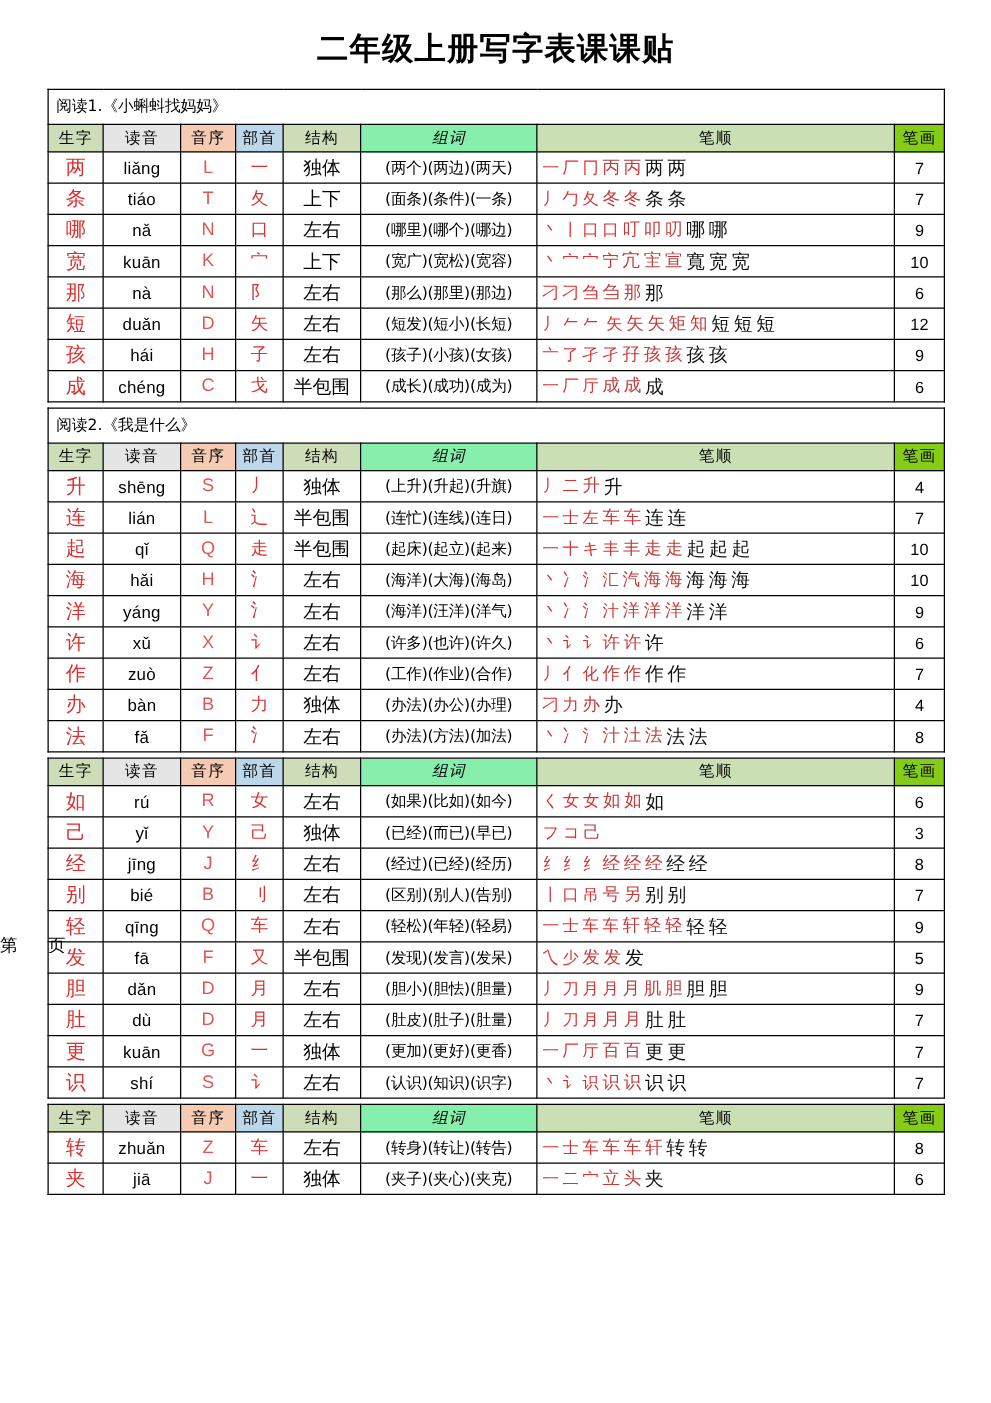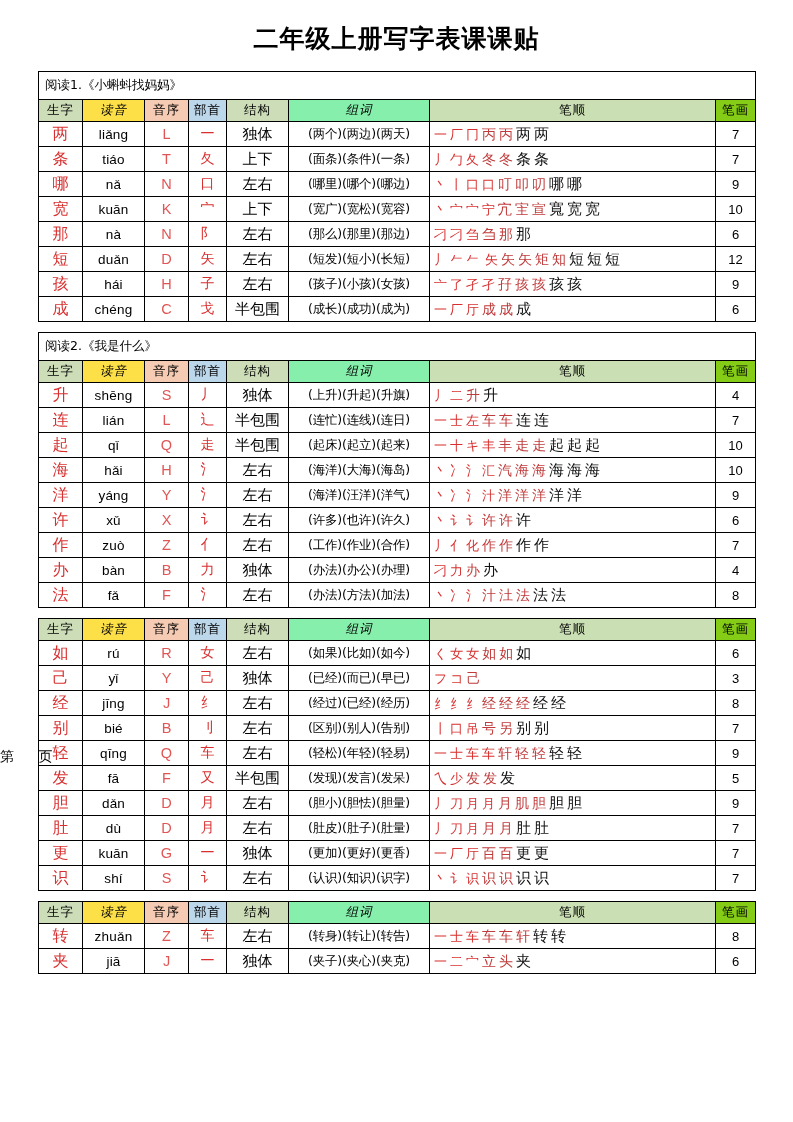--- a/index.html
+++ b/index.html
@@ -25,21 +25,21 @@
   .page-title {
     text-align: center;
     font-size: 25px;
     font-weight: bold;
     letter-spacing: 1px;
     padding-top: 22px;
     padding-bottom: 16px;
     font-family: "DejaVu Sans", "Liberation Sans", sans-serif;
   }
   .lesson-block {
-    margin-bottom: 10px;
+    margin-bottom: 4px;
   }
   table.sheet {
     width: 717px;
     border-collapse: collapse;
     table-layout: fixed;
     border: 1.6px solid #000;
   }
   table.sheet td, table.sheet th {
     border: 1.1px solid #000;
     padding: 0;
@@ -58,21 +58,21 @@
     font-family: "DejaVu Sans", "Liberation Sans", sans-serif;
   }
   
   .hdr {
     height: 21px;
     font-size: 12.5px;
     font-family: "DejaVu Sans", "Liberation Sans", sans-serif;
     letter-spacing: 1px;
   }
   .h-zi      { background: #cdddb8; }
-  .h-yin     { background: #fde047; font-style: italic; }
+  .h-yin     { background: #e5e5e5; }
   .h-yinxu   { background: #f6cbb3; }
   .h-bushou  { background: #bcd6ea; }
   .h-jiegou  { background: #cdddb8; }
   .h-zuci    { background: #86efac; font-style: italic; }
   .h-bishun  { background: #cadfb4; }
   .h-bihua   { background: #84cc16; font-family: Liberation Mono, monospace; }
 
   
   tr.datarow td { height: 24px; }
   .c-zi {

